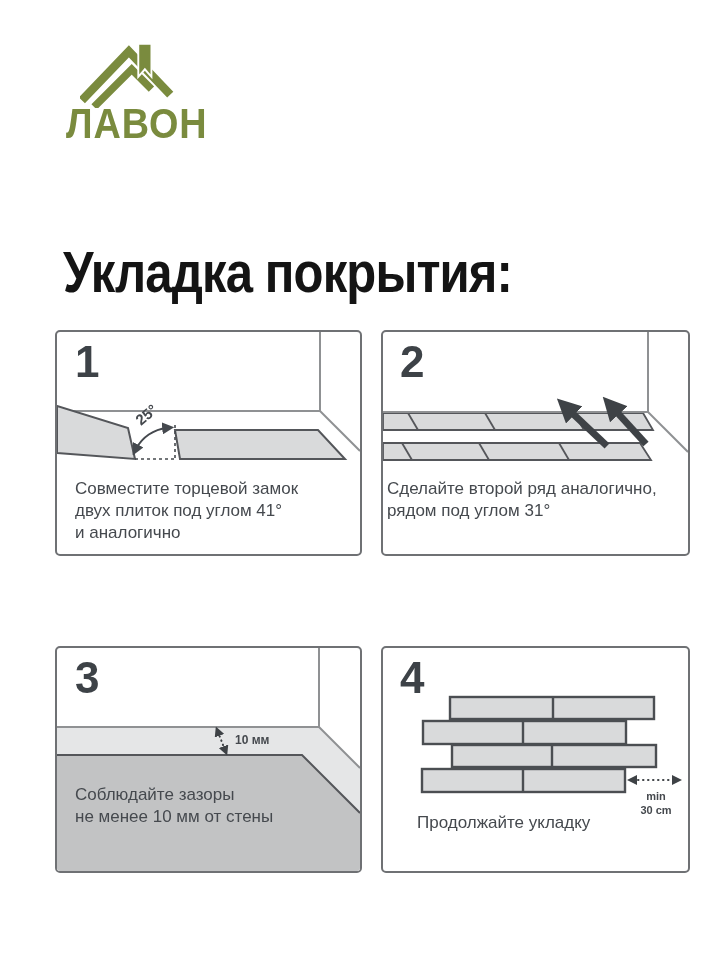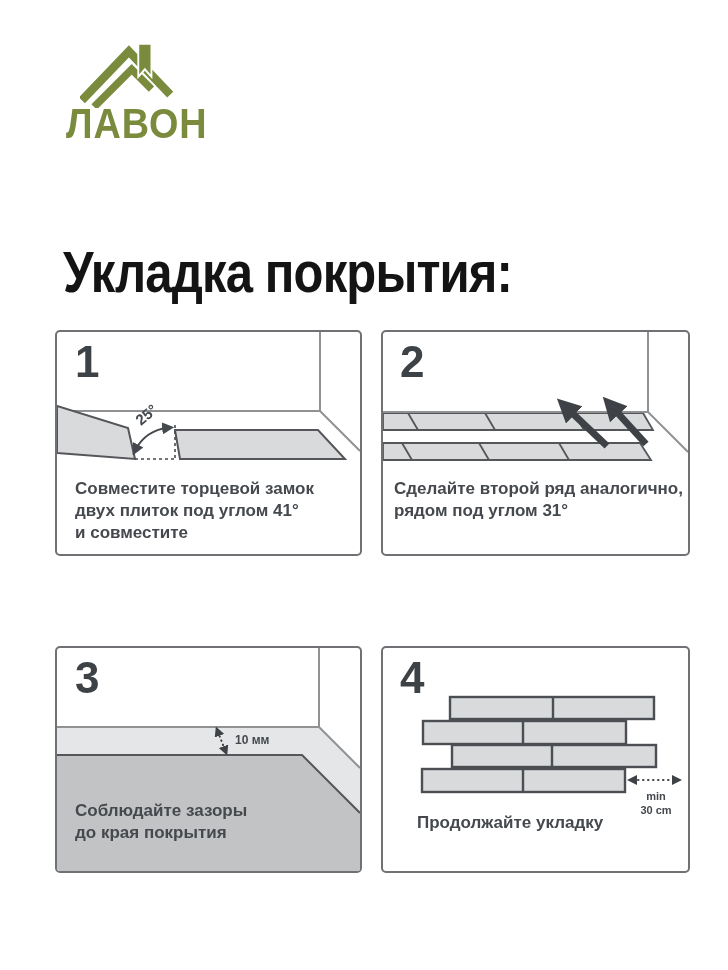--- a/index.html
+++ b/index.html
@@ -12,24 +12,24 @@
   .title{position:absolute;left:63px;top:206px;font-size:57px;font-weight:800;color:#141414;
          line-height:1;letter-spacing:-1px;transform:scaleX(.86);transform-origin:left top;white-space:nowrap;}
   
   .panel{position:absolute;border:2px solid #6f7174;border-radius:5px;background:#fff;overflow:hidden;}
   .p1{left:55px;top:330px;width:303px;height:222px;}
   .p2{left:381px;top:330px;width:305px;height:222px;}
   .p3{left:55px;top:646px;width:303px;height:223px;}
   .p4{left:381px;top:646px;width:305px;height:223px;}
   .panel > svg{position:absolute;left:0;top:0;width:100%;height:100%;}
   .num{position:absolute;left:18px;top:6px;font-size:44px;font-weight:700;color:#3d4247;line-height:1.1;z-index:3;}
-  .caption{position:absolute;left:18px;font-size:17px;font-weight:700;color:#45494e;line-height:22px;z-index:3;}
+  .caption{position:absolute;left:18px;font-size:17px;font-weight:400;color:#45494e;line-height:22px;z-index:3;}
   .caption div{white-space:nowrap;}
   .cap1,.cap2{top:146px;}
-  .cap3{top:152px;}
+  .cap3{top:136px;}
   .cap4{top:164px;}
   .svg-label{font-family:"Liberation Sans", sans-serif;font-weight:bold;fill:#45494e;}
 </style>
 </head>
 <body>
 
 <div class="page">
 
   <svg class="logo-icon" viewBox="0 0 100 72" aria-hidden="true">
     <polyline points="2,64 52,12 96,58" fill="none" stroke="#7a8b3e" stroke-width="9"></polyline>
@@ -59,21 +59,21 @@
       <polygon points="118,98 261,98 288,127 123,127" fill="#d9dadb" stroke="#54565a" stroke-width="2"></polygon>
       <line x1="118" y1="93" x2="118" y2="127" stroke="#45494e" stroke-width="1.6" stroke-dasharray="3 3"></line>
       <line x1="78" y1="127" x2="118" y2="127" stroke="#45494e" stroke-width="1.6" stroke-dasharray="3 3"></line>
       <path d="M 79,117 A 39,39 0 0 1 110,96" fill="none" stroke="#45494e" stroke-width="2" marker-start="url(#ah-s1)" marker-end="url(#ah-e1)"></path>
       <text class="svg-label" x="84" y="94" font-size="15" transform="rotate(-40 84 94)">25°</text>
     </svg>
     <div class="num">1</div>
     <div class="caption cap1">
       <div>Совместите торцевой замок</div>
       <div>двух плиток под углом 41°</div>
-      <div>и совместите</div>
+      <div>и аналогично</div>
     </div>
   </div>
 
   <div class="panel p2">
     <svg viewBox="0 0 305 222" preserveAspectRatio="none">
       <defs>
         <marker id="ah-big" viewBox="0 0 10 10" refX="3" refY="5" markerWidth="3.4" markerHeight="3.4" orient="auto">
           <path d="M0,0 L10,5 L0,10 z" fill="#3e4246"></path>
         </marker>
       </defs>
@@ -91,21 +91,21 @@
       </g>
       <g stroke="#8f9193" stroke-width="2" fill="none">
         <polyline points="0,80 265,80"></polyline>
         <polyline points="265,0 265,80"></polyline>
         <polyline points="265,80 305,120"></polyline>
       </g>
       <line x1="224" y1="114" x2="186" y2="78" stroke="#3e4246" stroke-width="7" marker-end="url(#ah-big)"></line>
       <line x1="263" y1="112" x2="231" y2="77" stroke="#3e4246" stroke-width="7" marker-end="url(#ah-big)"></line>
     </svg>
     <div class="num" style="left:17px">2</div>
-    <div class="caption cap2" style="left:11px">
+    <div class="caption cap2" style="left:4px">
       <div>Сделайте второй ряд аналогично,</div>
       <div>рядом под углом 31°</div>
     </div>
   </div>
 
   <div class="panel p3">
     <svg viewBox="0 0 303 223" preserveAspectRatio="none">
       <defs>
         <marker id="ah-e3" viewBox="0 0 10 10" refX="4" refY="5" markerWidth="5" markerHeight="5" orient="auto">
           <path d="M0,0 L10,5 L0,10 z" fill="#3e4246"></path>
@@ -121,21 +121,21 @@
         <polyline points="0,79 262,79"></polyline>
         <polyline points="262,0 262,79"></polyline>
         <polyline points="262,79 303,120"></polyline>
       </g>
       <line x1="161" y1="84" x2="168" y2="102" stroke="#3e4246" stroke-width="2" stroke-linecap="round" stroke-dasharray="0.5 4" marker-start="url(#ah-s3)" marker-end="url(#ah-e3)"></line>
       <text class="svg-label" x="178" y="96" font-size="12">10 мм</text>
     </svg>
     <div class="num">3</div>
     <div class="caption cap3">
       <div>Соблюдайте зазоры</div>
-      <div>до края покрытия</div>
+      <div>не менее 10 мм от стены</div>
     </div>
   </div>
 
   <div class="panel p4">
     <svg viewBox="0 0 305 223" preserveAspectRatio="none">
       <defs>
         <marker id="ah-e4" viewBox="0 0 10 10" refX="4" refY="5" markerWidth="5" markerHeight="5" orient="auto">
           <path d="M0,0 L10,5 L0,10 z" fill="#3e4246"></path>
         </marker>
         <marker id="ah-s4" viewBox="0 0 10 10" refX="6" refY="5" markerWidth="5" markerHeight="5" orient="auto">

